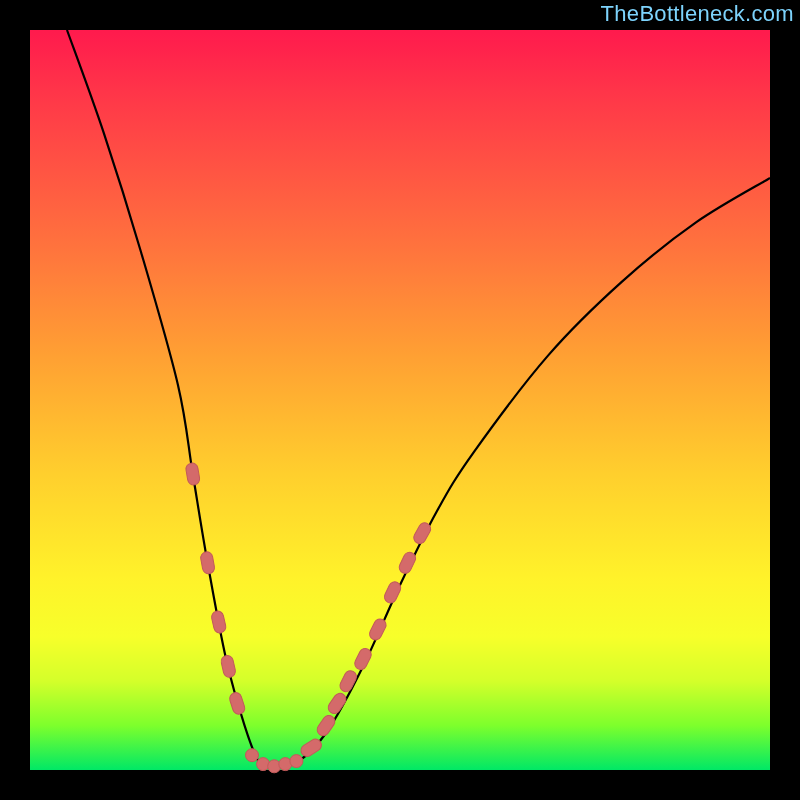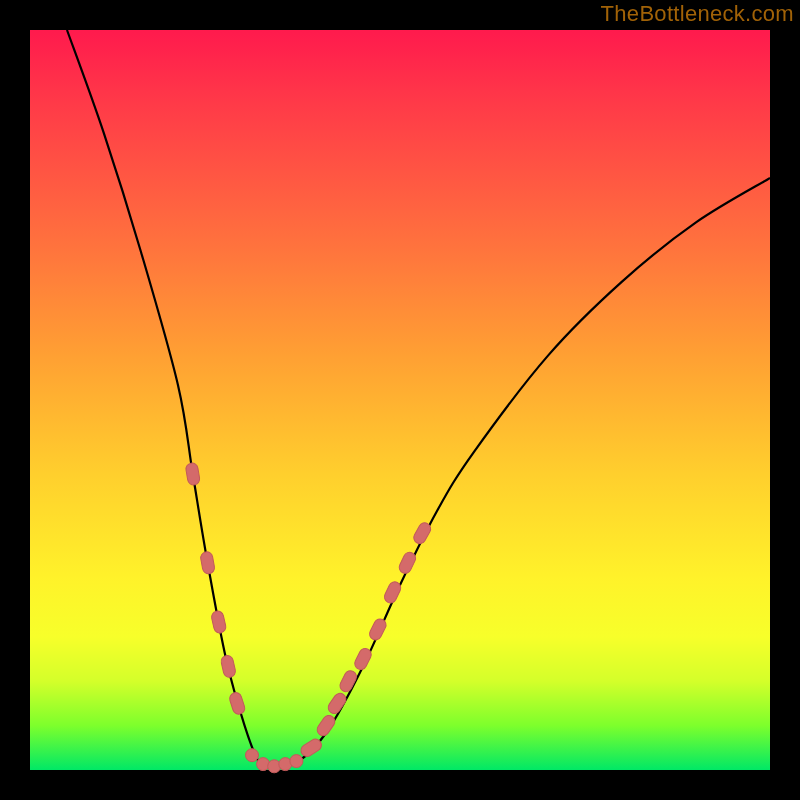--- a/index.html
+++ b/index.html
@@ -35,21 +35,21 @@
       #f7ff2a 82%,
       #d4ff2a 88%,
       #7dff2c 94%,
       #00e866 100%
     );
   }
   .watermark {
     position: absolute;
     top: 1px;
     right: 6px;
-    color: #a16207;
+    color: #7dd3fc;
     font-size: 22px;
     font-weight: 400;
     letter-spacing: 0.3px;
     z-index: 10;
   }
   svg.curve {
     position: absolute;
     left: 0;
     top: 0;
     width: 740px;

